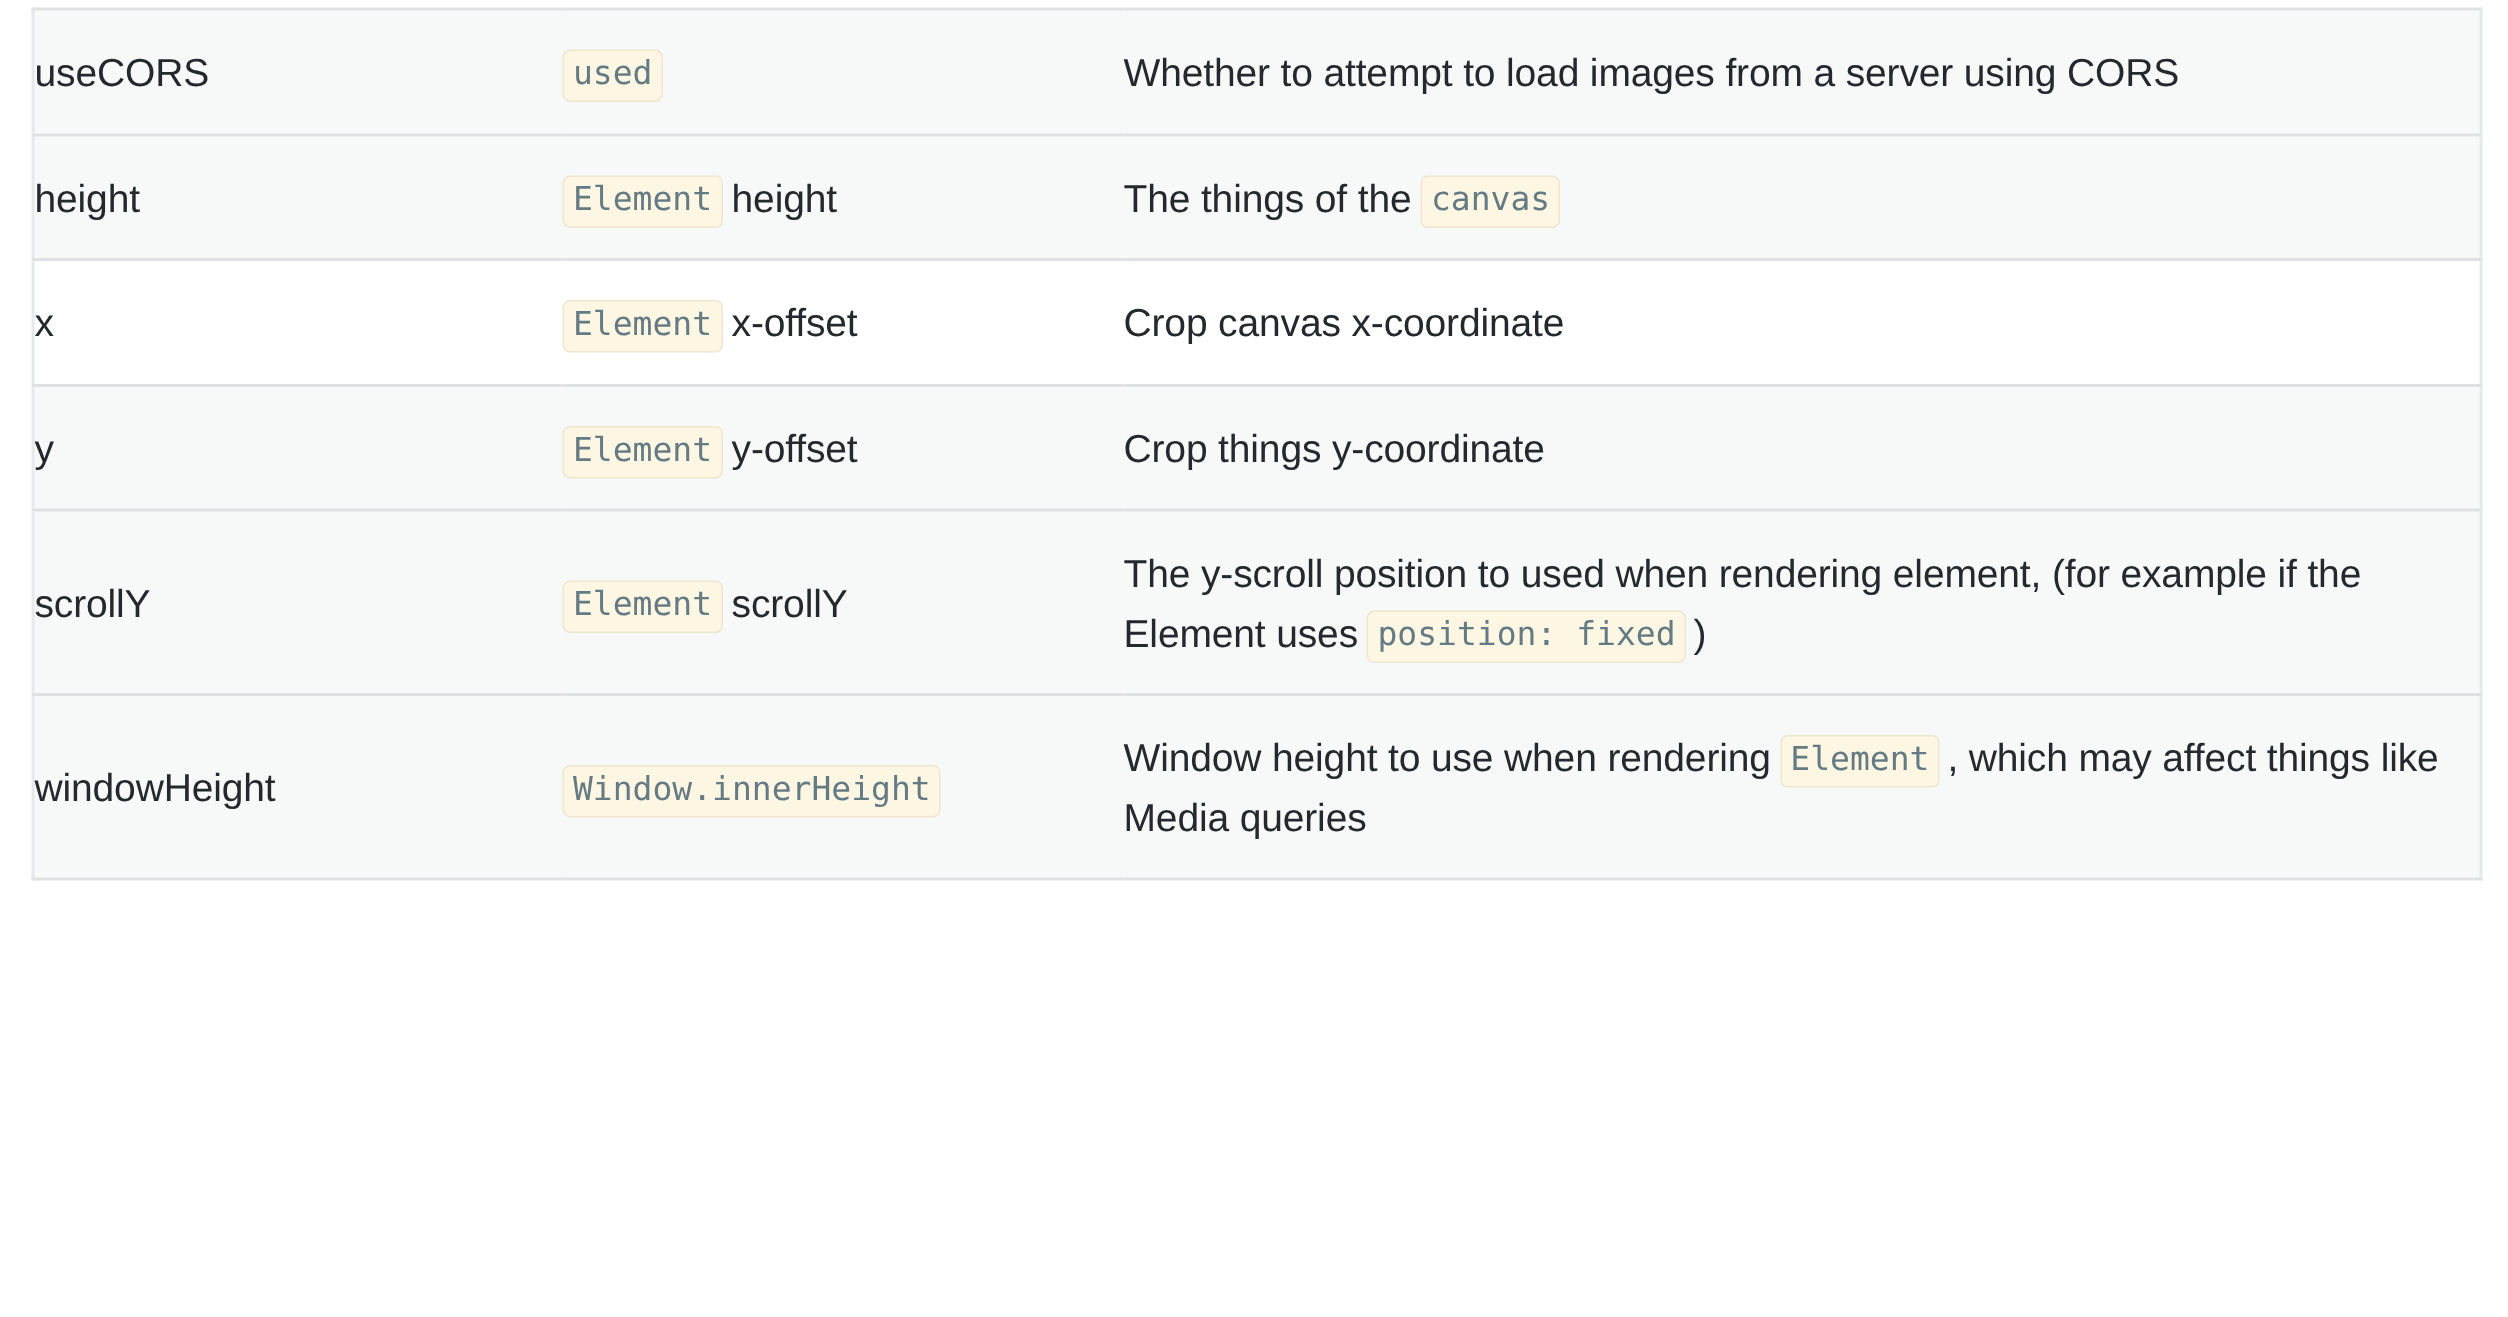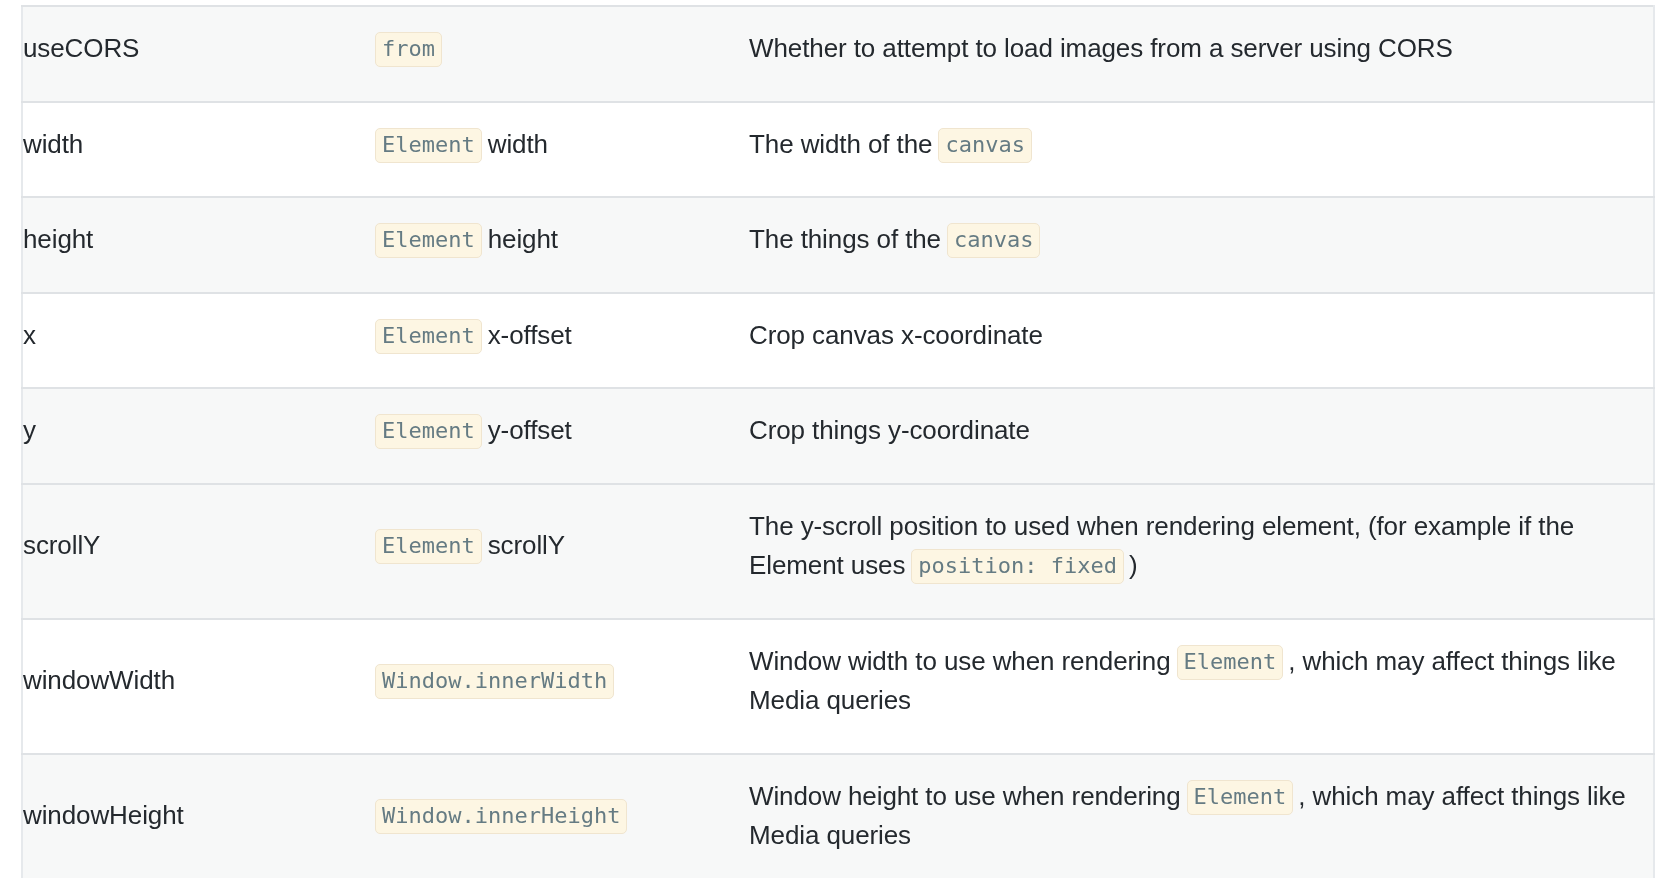--- a/index.html
+++ b/index.html
@@ -40,21 +40,21 @@
     border-top: 2px solid #dfe2e5;
   }
   .options-table tr:first-child {
     border-top: none;
   }
   .options-table tr.row-odd  { background: #f7f8f8; }
   .options-table tr.row-even { background: #ffffff; }
 
   .options-table td {
     vertical-align: middle;
-    padding: 22px 16px 32px 0;
+    padding: 22px 16px 20px 0;
     font-size: 26px;
     line-height: 1.52;
     color: #24292e;
     letter-spacing: -0.1px;
   }
 
   .col-name {
     width: 336px;
     padding-left: 19px;
   }
@@ -107,29 +107,22 @@
 <body>
 
 <div id="page">
 
   <table class="options-table">
     <tbody id="options-table-body">
         <tr class="row-odd">
           <td class="col-name">
             <span class="cell-name">useCORS</span>
           </td>
-          <td class="col-default"><code class="chip">from</code></td>
+          <td class="col-default"><code class="chip">used</code></td>
           <td class="col-desc"><span>Whether to attempt to load images from a server using CORS</span></td>
-        </tr>
-        <tr class="row-even">
-          <td class="col-name">
-            <span class="cell-name">width</span>
-          </td>
-          <td class="col-default"><code class="chip">Element</code><span class="plain-after">width</span></td>
-          <td class="col-desc"><span>The width of the</span><code class="chip plain-after">canvas</code></td>
         </tr>
         <tr class="row-odd">
           <td class="col-name">
             <span class="cell-name">height</span>
           </td>
           <td class="col-default"><code class="chip">Element</code><span class="plain-after">height</span></td>
           <td class="col-desc"><span>The things of the</span><code class="chip plain-after">canvas</code></td>
         </tr>
         <tr class="row-even">
           <td class="col-name">
@@ -145,27 +138,20 @@
           <td class="col-default"><code class="chip">Element</code><span class="plain-after">y-offset</span></td>
           <td class="col-desc"><span>Crop things y-coordinate</span></td>
         </tr>
         <tr class="row-odd">
           <td class="col-name">
             <span class="cell-name">scrollY</span>
           </td>
           <td class="col-default"><code class="chip">Element</code><span class="plain-after">scrollY</span></td>
           <td class="col-desc"><span>The y-scroll position to used when rendering element, (for example if the Element uses</span><code class="chip plain-after">position: fixed</code><span style="margin-left: 5px;">)</span></td>
         </tr>
-        <tr class="row-even">
-          <td class="col-name">
-            <span class="cell-name">windowWidth</span>
-          </td>
-          <td class="col-default"><code class="chip">Window.innerWidth</code></td>
-          <td class="col-desc"><span>Window width to use when rendering</span><code class="chip plain-after">Element</code><span style="margin-left: 5px;">, which may affect things like Media queries</span></td>
-        </tr>
         <tr class="row-odd">
           <td class="col-name">
             <span class="cell-name">windowHeight</span>
           </td>
           <td class="col-default"><code class="chip">Window.innerHeight</code></td>
           <td class="col-desc"><span>Window height to use when rendering</span><code class="chip plain-after">Element</code><span style="margin-left: 5px;">, which may affect things like Media queries</span></td>
         </tr>
       </tbody>
   </table>
 

